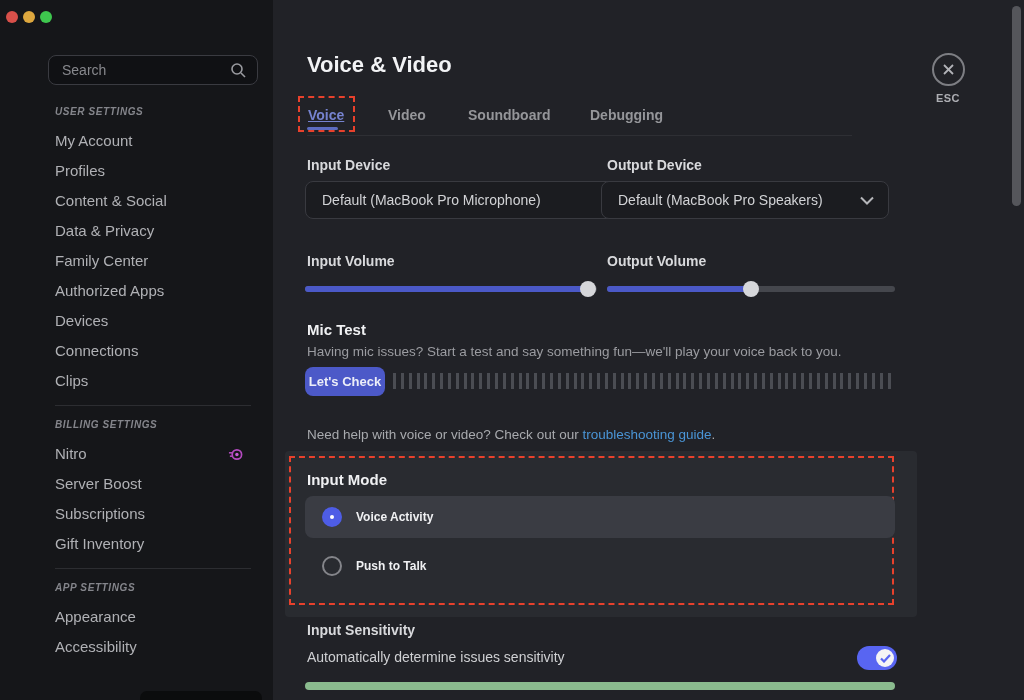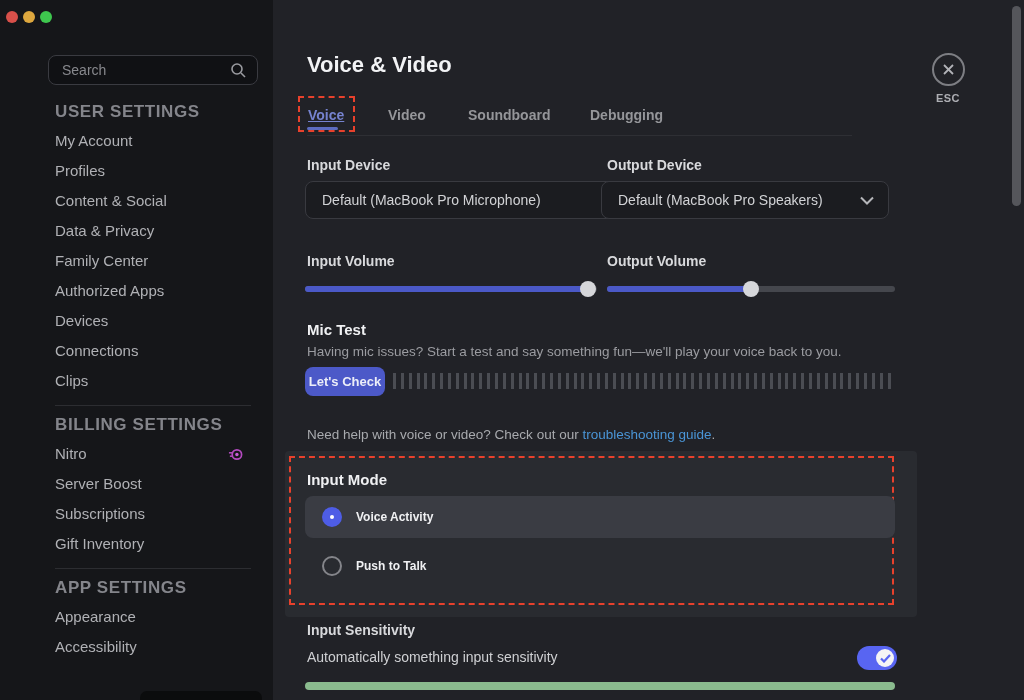--- a/index.html
+++ b/index.html
@@ -12,22 +12,22 @@
   .tl.yel   { left:23px; background:#dda73e; }
   .tl.grn   { left:40px; background:#3ec74e; }
 
   
   .sidebar { position:absolute; left:0; top:0; width:306px; height:700px; background:#151619; }
   .searchbox { position:absolute; left:48px; top:55px; width:210px; height:30px;
                background:#101114; border:1px solid #3a3b41; border-radius:8px;
                display:flex; align-items:center; padding:0 10px 0 13px; }
   .searchbox .ph { color:#87888d; font-size:14px; flex:1; }
   .nav { position:absolute; left:55px; top:102px; width:200px; }
-  .nav .hdr { font-size:17px; font-weight:bold; letter-spacing:.6px; color:#84858b;
-              height:20px; line-height:20px; margin-bottom:4px; }
+  .nav .hdr { font-size:10px; font-weight:bold; letter-spacing:.6px; color:#84858b;
+              height:20px; line-height:20px; margin-bottom:4px;font-style:italic; }
   .nav .item { height:30px; line-height:30px; font-size:15px; color:#b0b1b5; cursor:pointer;
                display:flex; align-items:center; justify-content:space-between; }
   .nav .divider { height:1px; background:#2c2d31; margin:9px 0 9px 0; width:196px; }
   .nitro-ico { width:15px; height:15px; margin-right:12px; }
   .bottom-box { position:absolute; left:140px; top:691px; width:122px; height:9px;
                 background:#0b0c0d; border-radius:7px 7px 0 0; }
 
   
   .main { position:absolute; left:273px; top:0; width:751px; height:700px; background:#212227; }
   .page-title { position:absolute; left:34px; top:52px; font-size:22px; font-weight:bold; color:#f2f3f5; }
@@ -232,21 +232,21 @@
         <span class="radio"></span>
         <span class="olabel">Voice Activity</span>
       </div>
       <div class="option o1">
         <span class="radio"></span>
         <span class="olabel">Push to Talk</span>
       </div>
     </div>
 
     <div class="sens-label">Input Sensitivity</div>
-    <div class="sens-auto">Automatically something input sensitivity</div>
+    <div class="sens-auto">Automatically determine issues sensitivity</div>
     <div class="toggle on">
       <span class="knob">
         <svg width="11" height="9" viewBox="0 0 11 9">
           <polyline points="1,4.5 4,7.5 10,1" fill="none" stroke="#5865f2" stroke-width="2.2"></polyline>
         </svg>
       </span>
     </div>
     <div class="green-bar"></div>
 
     <div class="esc-wrap">

